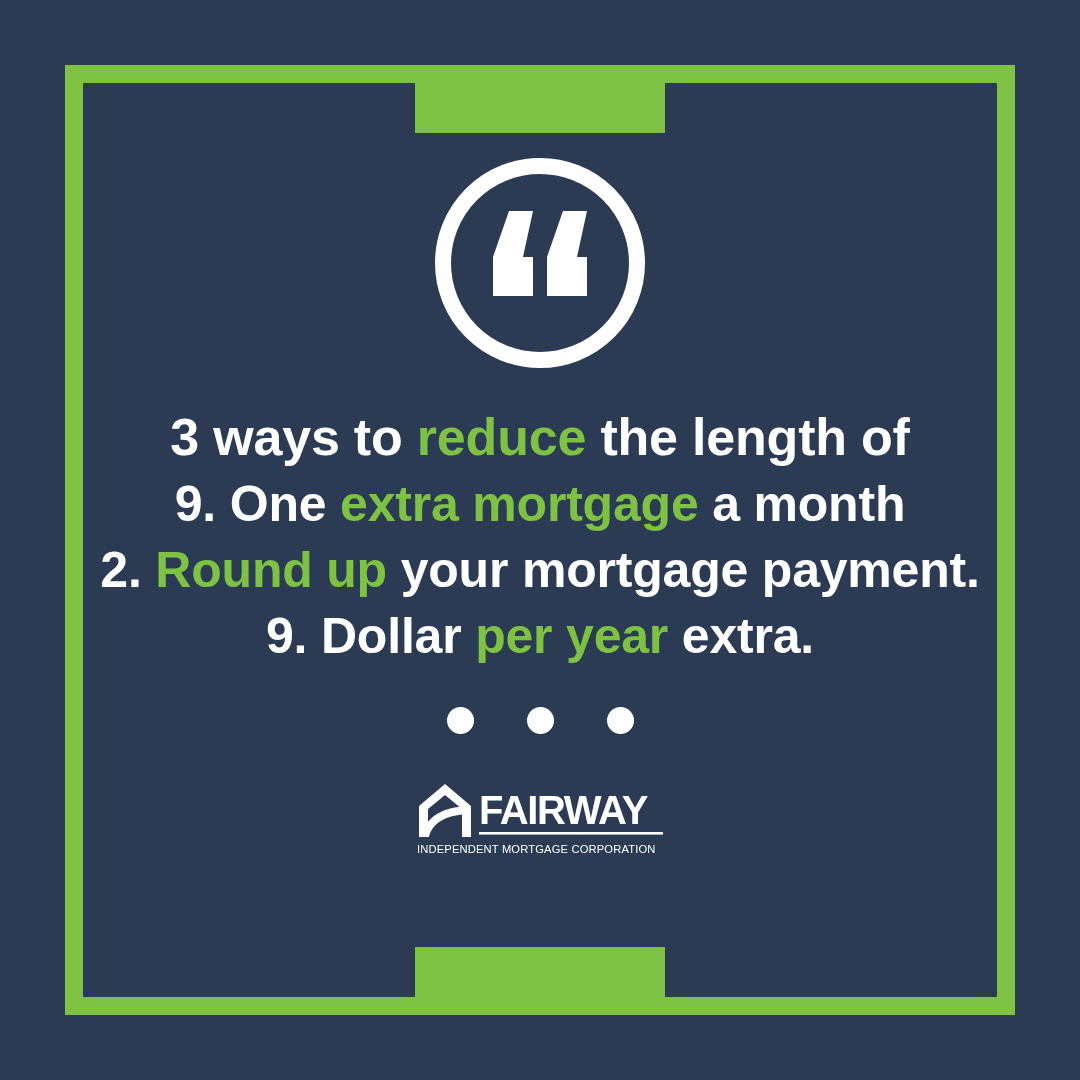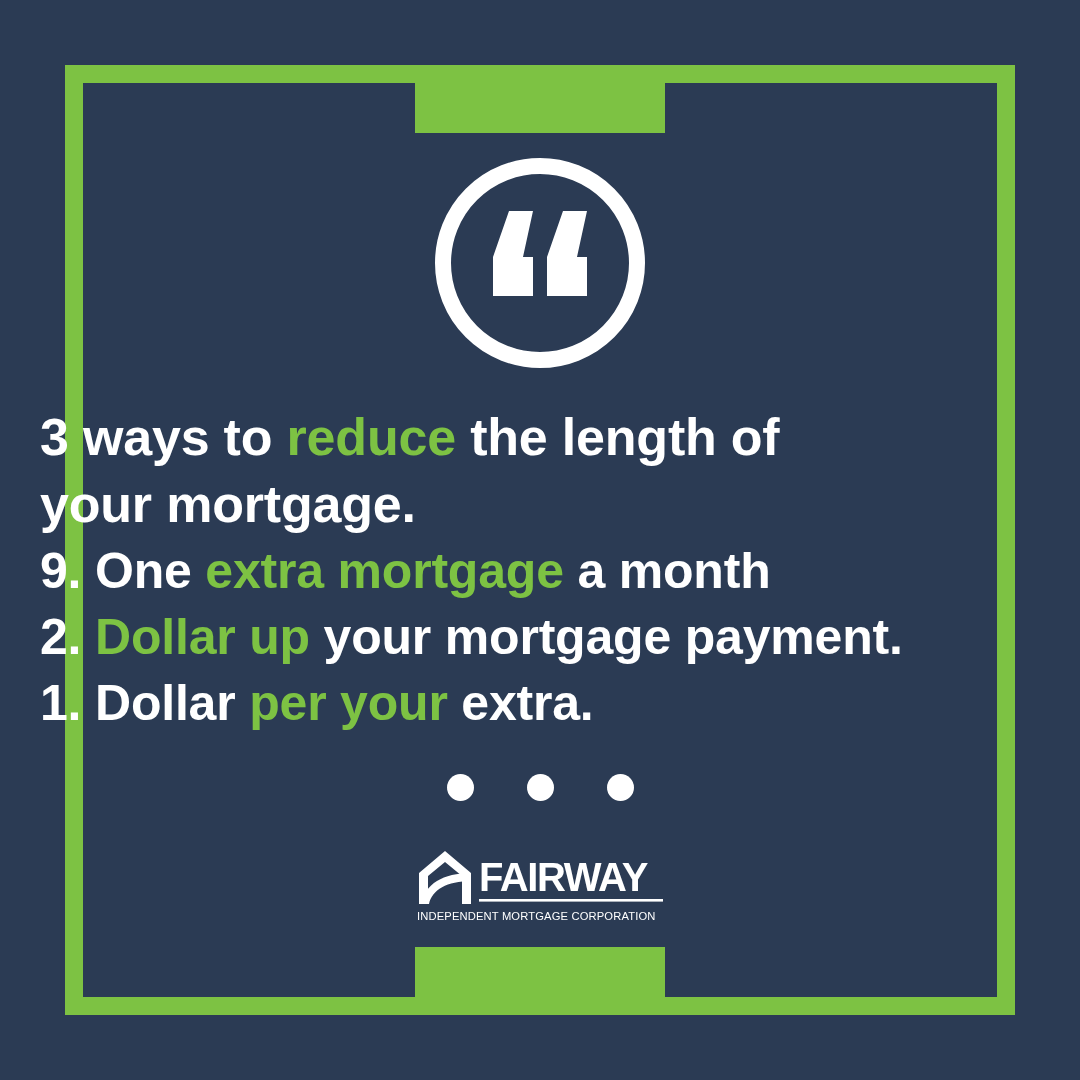--- a/index.html
+++ b/index.html
@@ -41,20 +41,21 @@
   
   #quote-badge {
     margin-top:158px;
     width:210px; height:210px;
   }
 
   
   #message-block {
     margin-top:36px;
     width:1000px;
+    text-align:center;
   }
   .msg-line {
     color:#FFFFFF;
     font-weight:bold;
     letter-spacing:-0.2px;
     white-space:nowrap;
   }
   .headline { font-size:52px; line-height:67px; }
   .listline { font-size:50px; line-height:66px; }
   .hl-green { color:#7DC243; }
@@ -97,27 +98,26 @@
 
     <path d="M58 99 L74 53 L98 53 L88 99 L98 99 L98 138 L58 138 Z" fill="#FFFFFF"></path>
 
     <path d="M112 99 L128 53 L152 53 L142 99 L152 99 L152 138 L112 138 Z" fill="#FFFFFF"></path>
   </svg>
 
   <div id="message-block">
 
     <div class="msg-line headline"><span>3 ways to </span><span class="hl-green">reduce</span><span> the length of</span></div>
 
-    <div class="msg-line headline"><span>your mortgage.</span></div>
 
     <div class="msg-line listline"><span>9. One </span><span class="hl-green">extra mortgage</span><span> a month</span></div>
 
-    <div class="msg-line listline"><span>2. </span><span class="hl-green">Dollar up</span><span> your mortgage payment.</span></div>
+    <div class="msg-line listline"><span>2. </span><span class="hl-green">Round up</span><span> your mortgage payment.</span></div>
 
-    <div class="msg-line listline"><span>1. Dollar </span><span class="hl-green">per your</span><span> extra.</span></div>
+    <div class="msg-line listline"><span>9. Dollar </span><span class="hl-green">per year</span><span> extra.</span></div>
   </div>
 
   <div id="dots-row">
     <span class="dot"></span>
     <span class="dot"></span>
     <span class="dot"></span>
   </div>
 
   <svg id="logo-lockup" viewBox="0 0 250 78">
 

